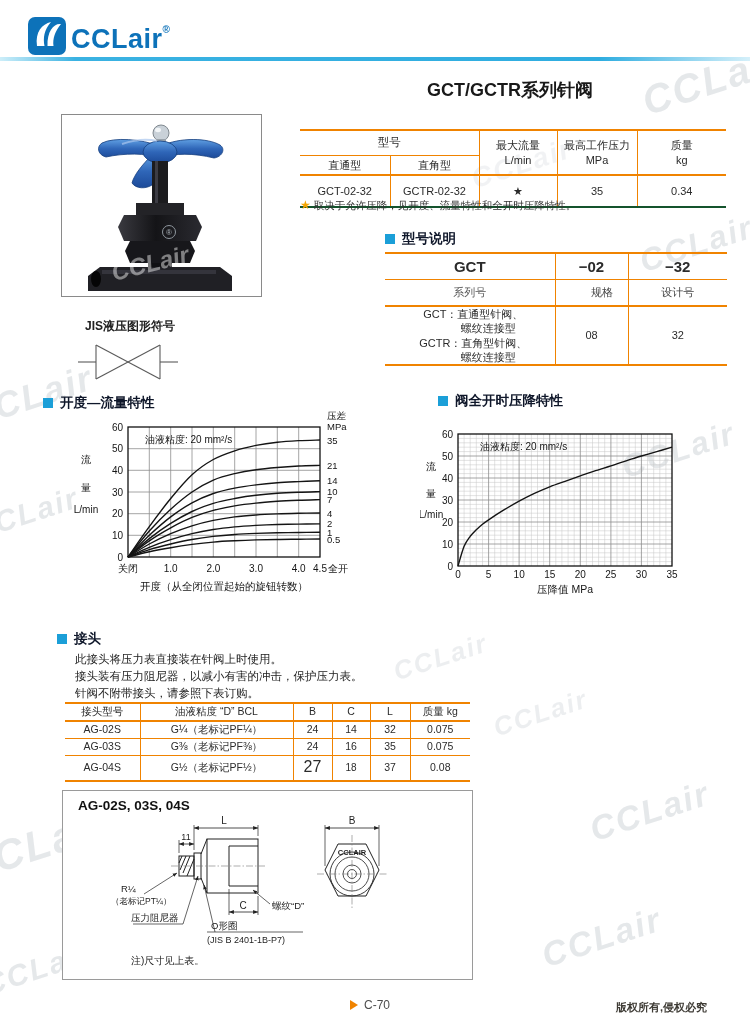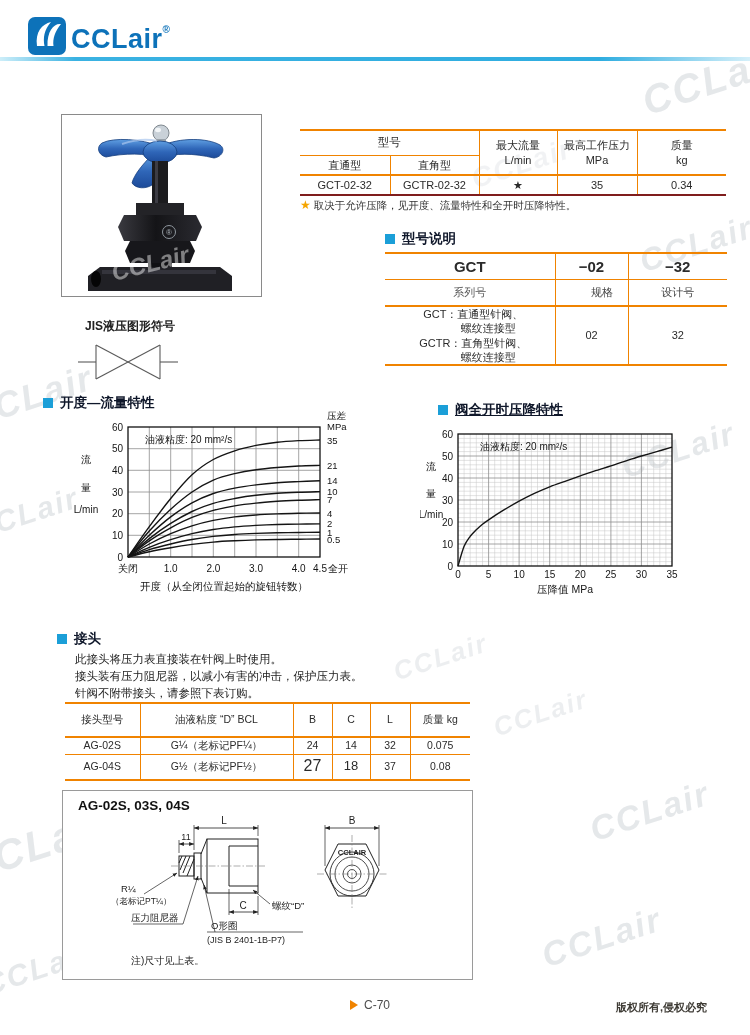--- a/index.html
+++ b/index.html
@@ -65,41 +65,42 @@
     <span class="logo-mark">
       <svg width="38" height="38" viewBox="0 0 38 38">
         <path d="M9 29 C7 15 14 7 23 5 C16 13 15 21 16.5 29 Z" fill="#ffffff"></path>
         <path d="M19.5 29 C19 14 26 6 33 7 C27 14 24.5 22 25.5 29 Z" fill="#ffffff"></path>
       </svg>
     </span>
     <span class="brand-name"><span>CCLair</span><sup class="brand-reg">®</sup></span>
   </div>
   <div class="abs header-rule"></div>
 
-
-  <table class="abs otable bt2" style="top:129px;left:300px;width:426px;border-bottom:2px solid #7f1d1d;">
+  <div class="abs page-title">GCT/GCTR系列针阀</div>
+
+  <table class="abs otable bt2" style="top:129px;left:300px;width:426px;border-bottom:2px solid #14532d;">
     <colgroup>
         <col style="width:90px">
         <col style="width:89px">
         <col style="width:78px">
         <col style="width:80px">
         <col style="width:89px">
       </colgroup>
     <tbody>
         <tr style="height:25px;">
       <td colspan="2" class="bb1" style="font-size:11.5px;">型号</td>
       <td rowspan="2" class="vline bb2"><span>最大流量</span><br><span>L/min</span></td>
       <td rowspan="2" class="vline bb2"><span>最高工作压力</span><br><span>MPa</span></td>
       <td rowspan="2" class="vline bb2"><span>质量</span><br><span>kg</span></td>
     </tr>
     <tr style="height:20px;">
       <td class="bb2">直通型</td>
       <td class="vline bb2">直角型</td>
     </tr>
-    <tr style="height:20px;">
+    <tr style="height:32px;">
       <td>GCT-02-32</td>
       <td class="vline">GCTR-02-32</td>
       <td class="vline star">★</td>
       <td class="vline">35</td>
       <td class="vline">0.34</td>
     </tr>
   </tbody>
     </table>
   <div class="abs note-line" style="top:198px;left:300px;">
     <span class="star">★</span>
@@ -178,21 +179,21 @@
       <td class="vline bb2" style="color:#444;padding-left:21px;">规格</td>
       <td class="vline bb2" style="color:#444;">设计号</td>
     </tr>
     <tr style="height:45px;">
       <td class="model-desc" style="padding-left:7px;">
         <span class="dline">GCT：直通型针阀、</span>
         <span class="dline indent">螺纹连接型</span>
         <span class="dline">GCTR：直角型针阀、</span>
         <span class="dline indent">螺纹连接型</span>
       </td>
-      <td class="vline">02</td>
+      <td class="vline">08</td>
       <td class="vline">32</td>
     </tr>
   </tbody>
     </table>
 
   <div class="abs sec-title" style="top:394px;left:43px;">
     <span class="bullet"></span>
     <span>开度—流量特性</span>
   </div>
   <svg id="chart1" class="abs" style="top:407px;left:55px;" width="330" height="190">
@@ -244,21 +245,21 @@
       <path d="M73 150 C76.6 147.8, 87.2 140.9, 94.3 137 C101.4 133.1, 108.6 129.6, 115.7 126.6 C122.8 123.6, 129.9 121, 137 118.8 C144.1 116.6, 151.2 114.9, 158.3 113.4 C165.4 111.9, 172.6 110.8, 179.7 109.9 C186.8 109, 193.9 108.5, 201 108 C208.1 107.5, 215.2 107.2, 222.3 106.9 C229.4 106.6, 236.6 106.4, 243.7 106.2 C250.8 106.1, 261.4 106.1, 265 106" fill="none" stroke="#141414" stroke-width="1.4"></path>
       <text x="272" y="109.51666666666667" text-anchor="start" font-size="9.5" fill="#151515" font-family="Liberation Sans, DejaVu Sans, sans-serif">4</text>
       <path d="M73 150 C76.6 148.4, 87.2 143.1, 94.3 140.3 C101.4 137.4, 108.6 134.9, 115.7 132.7 C122.8 130.4, 129.9 128.3, 137 126.6 C144.1 124.9, 151.2 123.6, 158.3 122.5 C165.4 121.4, 172.6 120.6, 179.7 119.9 C186.8 119.2, 193.9 118.8, 201 118.4 C208.1 118, 215.2 117.7, 222.3 117.5 C229.4 117.3, 236.6 117.2, 243.7 117.1 C250.8 117, 261.4 116.9, 265 116.9" fill="none" stroke="#141414" stroke-width="1.4"></path>
       <text x="272" y="120.35" text-anchor="start" font-size="9.5" fill="#151515" font-family="Liberation Sans, DejaVu Sans, sans-serif">2</text>
       <path d="M73 150 C76.6 148.8, 87.2 144.8, 94.3 142.6 C101.4 140.5, 108.6 138.7, 115.7 137 C122.8 135.3, 129.9 133.7, 137 132.5 C144.1 131.2, 151.2 130.2, 158.3 129.4 C165.4 128.6, 172.6 128, 179.7 127.5 C186.8 127, 193.9 126.7, 201 126.4 C208.1 126.1, 215.2 125.9, 222.3 125.7 C229.4 125.6, 236.6 125.6, 243.7 125.5 C250.8 125.4, 261.4 125.3, 265 125.3" fill="none" stroke="#141414" stroke-width="1.4"></path>
       <text x="272" y="128.8" text-anchor="start" font-size="9.5" fill="#151515" font-family="Liberation Sans, DejaVu Sans, sans-serif">1</text>
       <path d="M73 150 C76.6 149.1, 87.2 146.4, 94.3 144.8 C101.4 143.2, 108.6 141.9, 115.7 140.7 C122.8 139.5, 129.9 138.4, 137 137.4 C144.1 136.5, 151.2 135.7, 158.3 135.1 C165.4 134.4, 172.6 134.1, 179.7 133.8 C186.8 133.4, 193.9 133.1, 201 132.9 C208.1 132.7, 215.2 132.6, 222.3 132.5 C229.4 132.3, 236.6 132.3, 243.7 132.2 C250.8 132.2, 261.4 132.1, 265 132" fill="none" stroke="#141414" stroke-width="1.4"></path>
       <text x="272" y="135.51666666666665" text-anchor="start" font-size="9.5" fill="#151515" font-family="Liberation Sans, DejaVu Sans, sans-serif">0.5</text>
     </svg>
 
-  <div class="abs sec-title" style="top:401px;left:438px;text-decoration:underline;">
+  <div class="abs sec-title" style="top:392px;left:438px;">
     <span class="bullet"></span>
     <span>阀全开时压降特性</span>
   </div>
   <svg id="chart2" class="abs" style="top:407px;left:420px;" width="330" height="190">
       <line x1="44.1" y1="27" x2="44.1" y2="159" stroke="#c6c6c6" stroke-width="0.5"></line>
       <line x1="50.2" y1="27" x2="50.2" y2="159" stroke="#c6c6c6" stroke-width="0.5"></line>
       <line x1="56.3" y1="27" x2="56.3" y2="159" stroke="#c6c6c6" stroke-width="0.5"></line>
       <line x1="62.5" y1="27" x2="62.5" y2="159" stroke="#c6c6c6" stroke-width="0.5"></line>
       <line x1="74.7" y1="27" x2="74.7" y2="159" stroke="#c6c6c6" stroke-width="0.5"></line>
       <line x1="80.8" y1="27" x2="80.8" y2="159" stroke="#c6c6c6" stroke-width="0.5"></line>
@@ -354,41 +355,49 @@
   <table class="abs otable bt2" style="top:702px;left:65px;width:405px;border-bottom:2px solid #f08300;">
     <colgroup>
         <col style="width:75px">
         <col style="width:153px">
         <col style="width:39px">
         <col style="width:38px">
         <col style="width:40px">
         <col style="width:60px">
       </colgroup>
     <tbody>
-        <tr style="height:34px;">
+        <tr style="height:18px;">
       <td class="bb2" style="font-size:10.5px;">接头型号</td>
       <td class="vline bb2" style="font-size:10.5px;">油液粘度 “D” BCL</td>
       <td class="vline bb2" style="font-size:10.5px;">B</td>
       <td class="vline bb2" style="font-size:10.5px;">C</td>
       <td class="vline bb2" style="font-size:10.5px;">L</td>
       <td class="vline bb2" style="font-size:10.5px;">质量  kg</td>
     </tr>
     <tr style="height:17px;">
       <td class="bb1" style="font-size:10.5px;">AG-02S</td>
       <td class="vline bb1" style="font-size:10.5px;">G¼（老标记PF¼）</td>
       <td class="vline bb1" style="font-size:10.5px;">24</td>
       <td class="vline bb1" style="font-size:10.5px;">14</td>
       <td class="vline bb1" style="font-size:10.5px;">32</td>
       <td class="vline bb1" style="font-size:10.5px;">0.075</td>
     </tr>
+    <tr style="height:17px;">
+      <td class="bb1" style="font-size:10.5px;">AG-03S</td>
+      <td class="vline bb1" style="font-size:10.5px;">G⅜（老标记PF⅜）</td>
+      <td class="vline bb1" style="font-size:10.5px;">24</td>
+      <td class="vline bb1" style="font-size:10.5px;">16</td>
+      <td class="vline bb1" style="font-size:10.5px;">35</td>
+      <td class="vline bb1" style="font-size:10.5px;">0.075</td>
+    </tr>
     <tr style="height:26px;">
       <td style="font-size:10.5px;">AG-04S</td>
       <td class="vline" style="font-size:10.5px;">G½（老标记PF½）</td>
       <td class="vline" style="font-size:16px;">27</td>
-      <td class="vline" style="font-size:13px;">18</td>
+      <td class="vline" style="font-size:10px;">18</td>
       <td class="vline" style="font-size:10.5px;">37</td>
       <td class="vline" style="font-size:10.5px;">0.08</td>
     </tr>
   </tbody>
     </table>
 
   <div class="abs draw-box">
     <div class="draw-title">AG-02S, 03S, 04S</div>
     <svg style="position:absolute;top:22px;left:2px;" width="405" height="162" viewBox="0 0 405 162">
       <defs>

